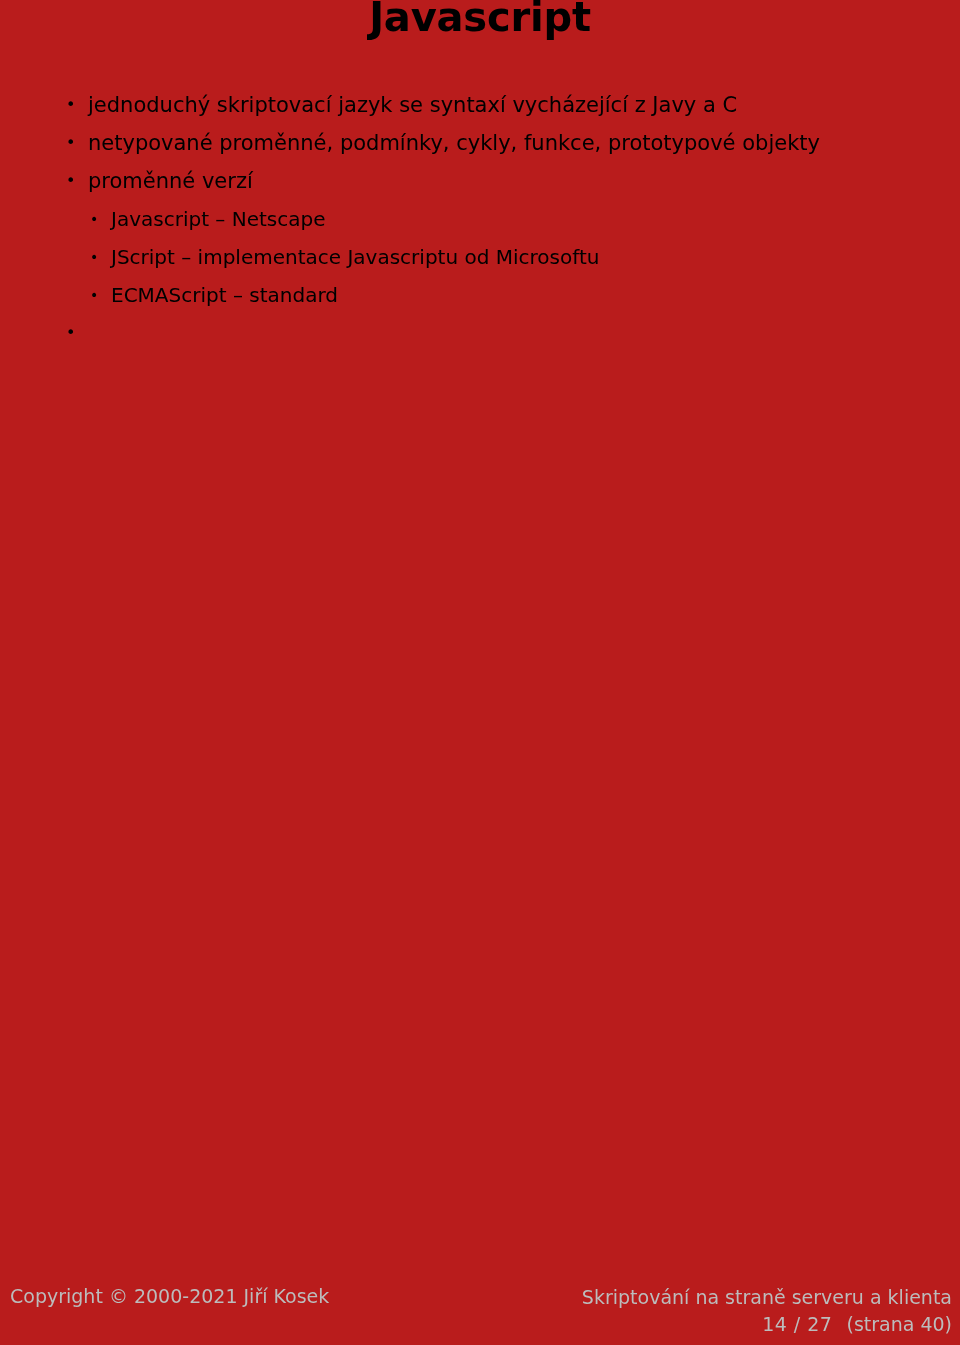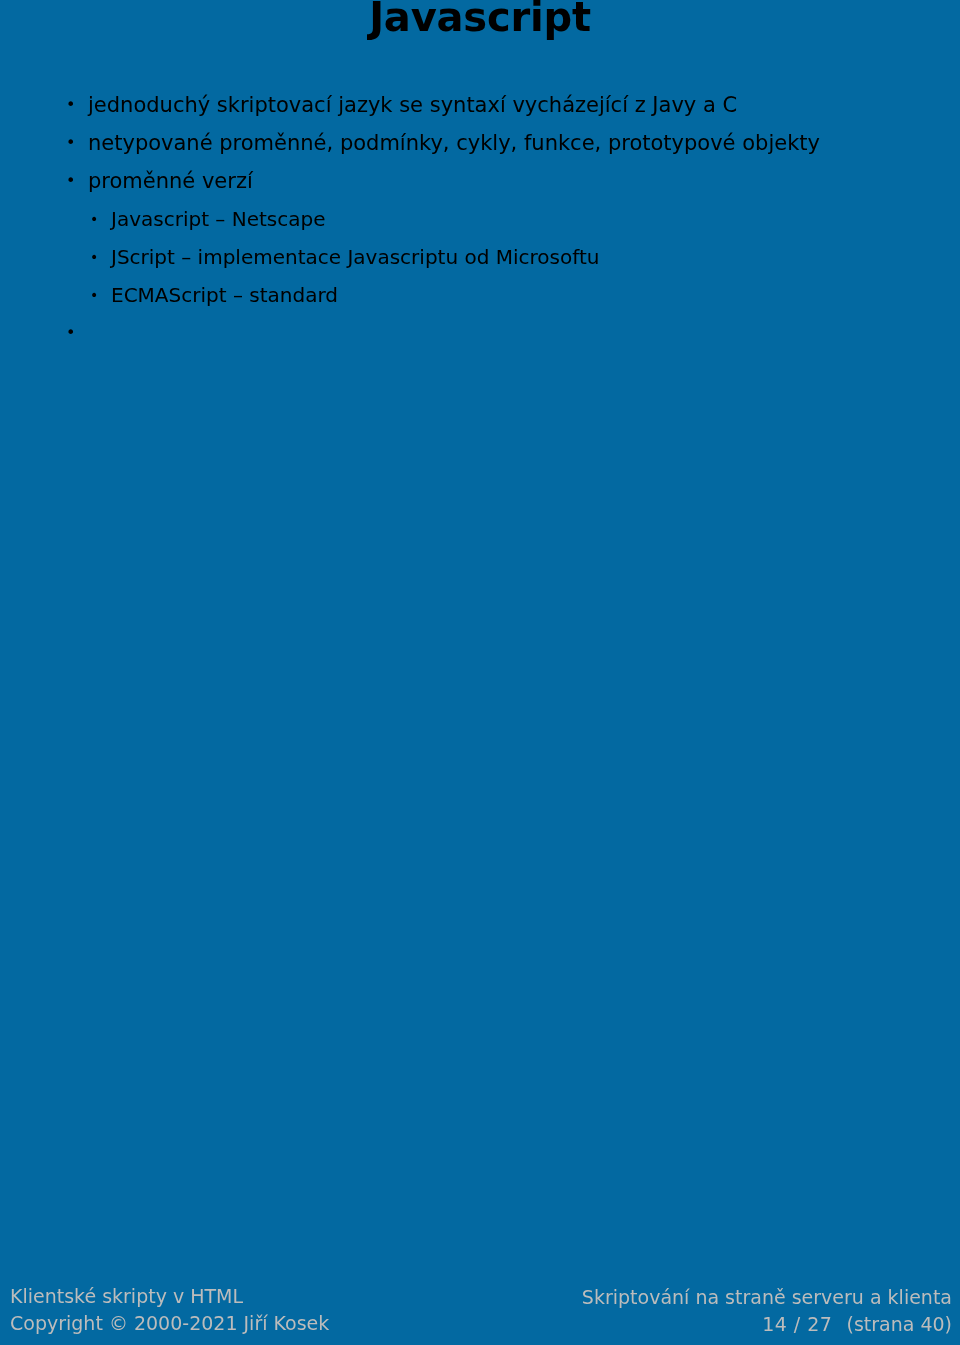--- a/index.html
+++ b/index.html
@@ -18,21 +18,21 @@
     -webkit-font-smoothing: antialiased;
   }
 
   
   .page {
     position: absolute;
     left: 0;
     top: 0;
     width: 960px;
     height: 1345px;
-    background: #0369a1;
+    background: #b91c1c;
   }
 
   
   .slide-title {
     position: absolute;
     left: 0;
     top: -6px;
     width: 960px;
     text-align: center;
     font-size: 40px;
@@ -187,21 +187,20 @@
 
       <li class="bullet lvl1">
         <span class="marker">•</span>
       </li>
 
     </ul>
   </div>
 
   <div class="footer">
     <div class="footer-left">
-      <span class="footer-line">Klientské skripty v HTML</span>
       <span class="footer-line">Copyright © 2000-2021 Jiří Kosek</span>
     </div>
     <div class="footer-right">
       <span class="footer-line">Skriptování na straně serveru a klienta</span>
       <span class="footer-line"><span class="page-num">14 / 27</span><span class="page-strana">(strana 40)</span></span>
     </div>
   </div>
 
 </div>
 

